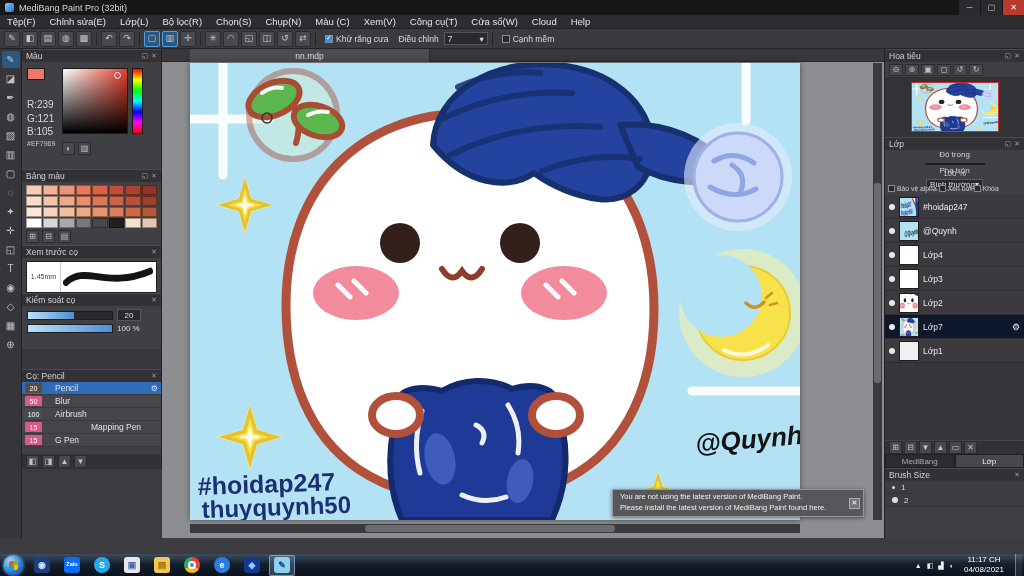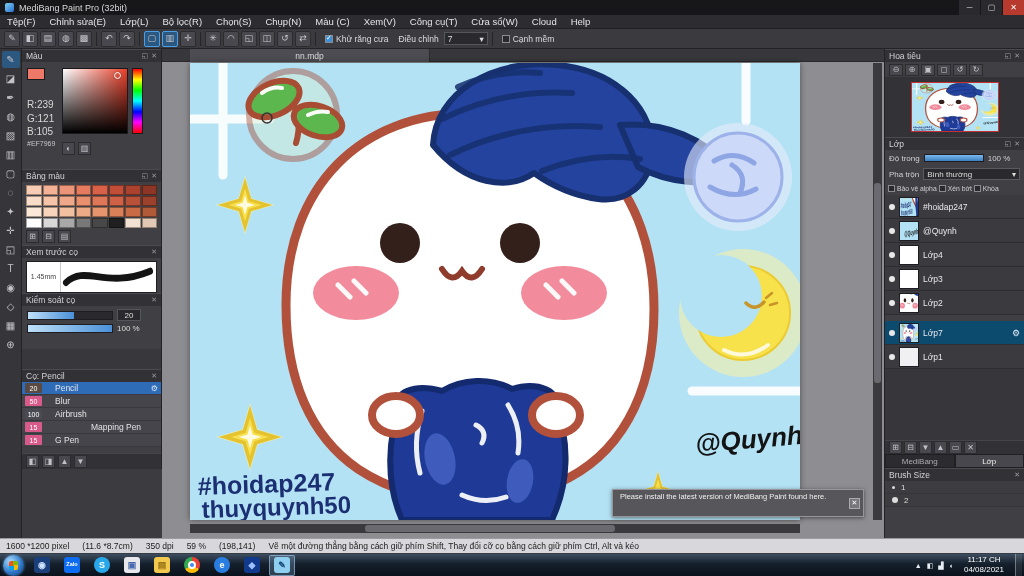--- a/index.html
+++ b/index.html
@@ -94,28 +94,28 @@
   
   .right-panels{position:absolute;left:884px;top:49px;width:140px;height:489px;background:#3f3f44;border-left:1px solid #232326;display:flex;flex-direction:column;}
   .p-nav{height:88px;display:flex;flex-direction:column;}
   .nav-zoom{height:15px;display:flex;align-items:center;gap:2px;padding:0 4px;}
   .nav-ic{width:14px;height:12px;background:#48484e;border:1px solid #2c2c30;color:#c2c2c8;font-size:8px;display:flex;align-items:center;justify-content:center;}
   .nav-thumb-wrap{flex:1;display:flex;align-items:center;justify-content:center;background:#333337;}
   .nav-thumb{width:88px;height:50px;border:1px solid #c83030;background:#b3e2f4;}
   .nav-thumb svg{display:block;width:100%;height:100%;}
 
   .p-layers{flex:1;display:flex;flex-direction:column;min-height:0;}
-  .lay-row1{height:16px;display:flex;align-items:center;padding:0 4px;gap:4px;font-size:8px;color:#cfcfd4;}
+  .lay-row1{height:16px;display:flex;align-items:center;padding:0 16px;gap:4px;font-size:8px;color:#cfcfd4;flex-direction:column;}
   .op-bar{width:60px;height:8px;background:#2a2a2e;border:1px solid #1e1e22;position:relative;}
   .op-fill{position:absolute;inset:0;background:linear-gradient(#7ab8ec,#3d7fc0);}
   .blend-select{flex:1;height:12px;background:#2a2a2e;border:1px solid #5a5a60;color:#ddd;font-size:8px;display:flex;align-items:center;justify-content:space-between;padding:0 3px;}
   .check-row{height:13px;display:flex;align-items:center;gap:2px;padding:0 3px;font-size:6.8px;color:#cfcfd4;white-space:nowrap;}
   .cb.sm{width:7px;height:7px;}
   .layer-row{height:24px;background:#3a3a3f;border-bottom:1px solid #2e2e32;display:flex;align-items:center;gap:4px;padding:0 4px;color:#e8e8ec;font-size:8.5px;}
-  .layer-row.sel{background:#0c4a6e;margin-top:6px;}
+  .layer-row.sel{background:#0f172a;}
   .eye{width:6px;height:6px;border-radius:50%;background:#e8e8e8;flex:0 0 auto;}
   .lthumb{width:20px;height:20px;background:#fff;border:1px solid #1e1e22;flex:0 0 auto;overflow:hidden;}
   .lthumb svg{display:block;width:100%;height:100%;}
   .lthumb.faint{background:#f0f0f2;}
   .layer-gear{margin-left:auto;font-size:9px;color:#e4eefc;}
   .lay-spacer{flex:1;background:#37373b;}
   .lay-icons{height:14px;display:flex;gap:2px;align-items:center;padding:0 4px;background:#323236;border-top:1px solid #44444a;}
   .lay-tabs{height:14px;display:flex;flex:0 0 auto;}
   .lay-tab{flex:1;font-size:8px;display:flex;align-items:center;justify-content:center;background:#2c2c30;color:#ababaf;border:1px solid #202024;}
   .lay-tab.active{background:#47474d;color:#eee;}
@@ -508,20 +508,21 @@
     </svg>
 
     <div class="h-scroll">
         <div class="h-thumb"></div>
       </div>
     <div class="v-scroll">
         <div class="v-thumb"></div>
       </div>
 
     <div class="notif">
+      <div>You are not using the latest version of MediBang Paint.</div>
       <div>Please install the latest version of MediBang Paint found here.</div>
       <div class="notif-close">✕</div>
     </div>
   </div>
 
   <div class="right-panels">
 
     <div class="panel p-nav">
       <div class="panel-title">
         <span>Hoa tiêu</span>
@@ -665,28 +666,20 @@
             <div>1</div>
           </div>
           <div class="bs-row">
             <div class="bs-dot" style="width: 6px; height: 6px;"></div>
             <div>2</div>
           </div>
         </div>
     </div>
   </div>
 
-  <div class="status-bar">
-      <div class="status-seg">1600 *1200 pixel</div>
-      <div class="status-seg">(11.6 *8.7cm)</div>
-      <div class="status-seg">350 dpi</div>
-      <div class="status-seg">59 %</div>
-      <div class="status-seg">(198,141)</div>
-      <div class="status-seg">Vẽ một đường thẳng bằng cách giữ phím Shift, Thay đổi cỡ cọ bằng cách giữ phím Ctrl, Alt và kéo</div>
-    </div>
 
   <div class="taskbar">
     <div class="orb"></div>
     <div class="tb-group" style="display:flex;align-items:center;">
         <div class="tb-app">
           <div class="tb-app-inner" style="background: rgb(26, 63, 122); color: rgb(207, 228, 255);">◉</div>
         </div>
         <div class="tb-app">
           <div class="tb-app-inner" style="background: rgb(14, 108, 240); color: rgb(255, 255, 255); font-size: 5.5px;">Zalo</div>
         </div>

